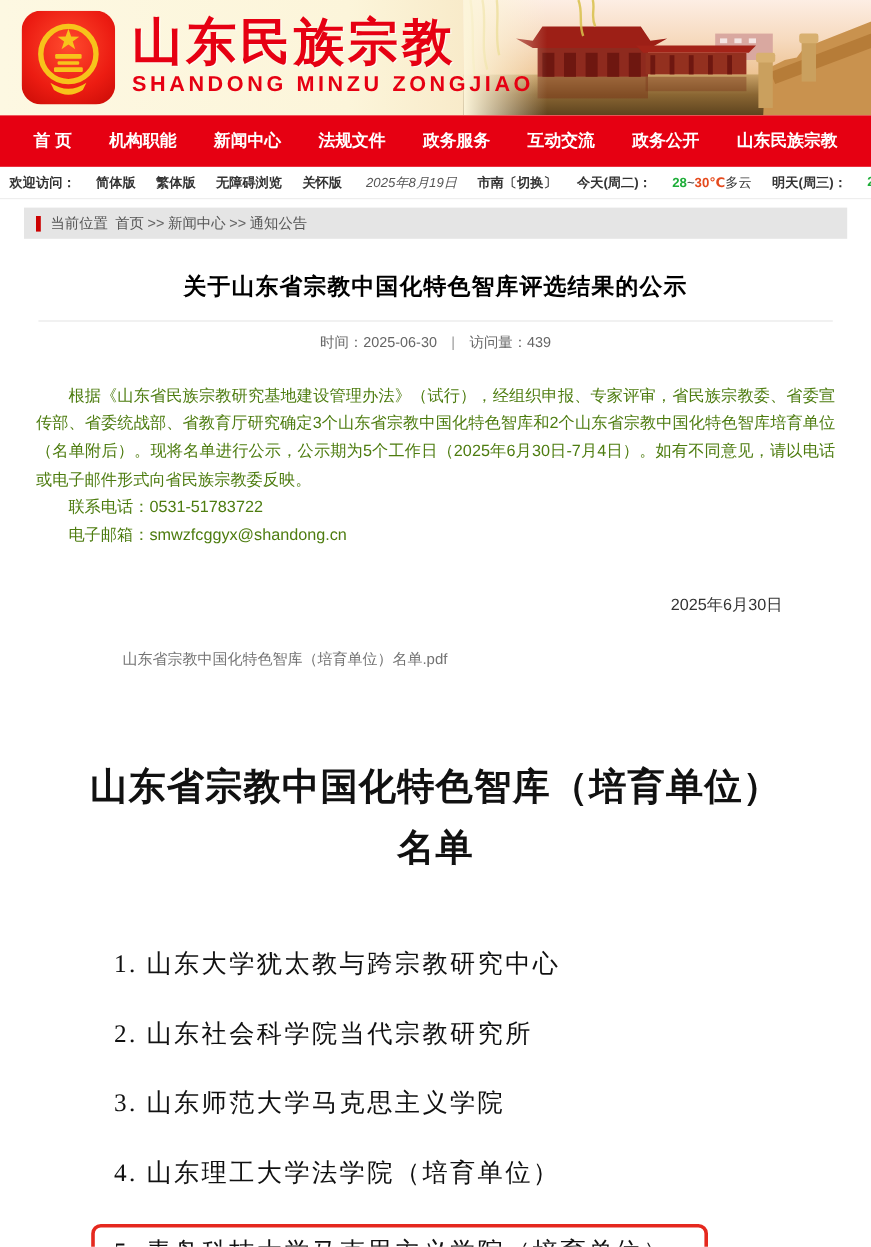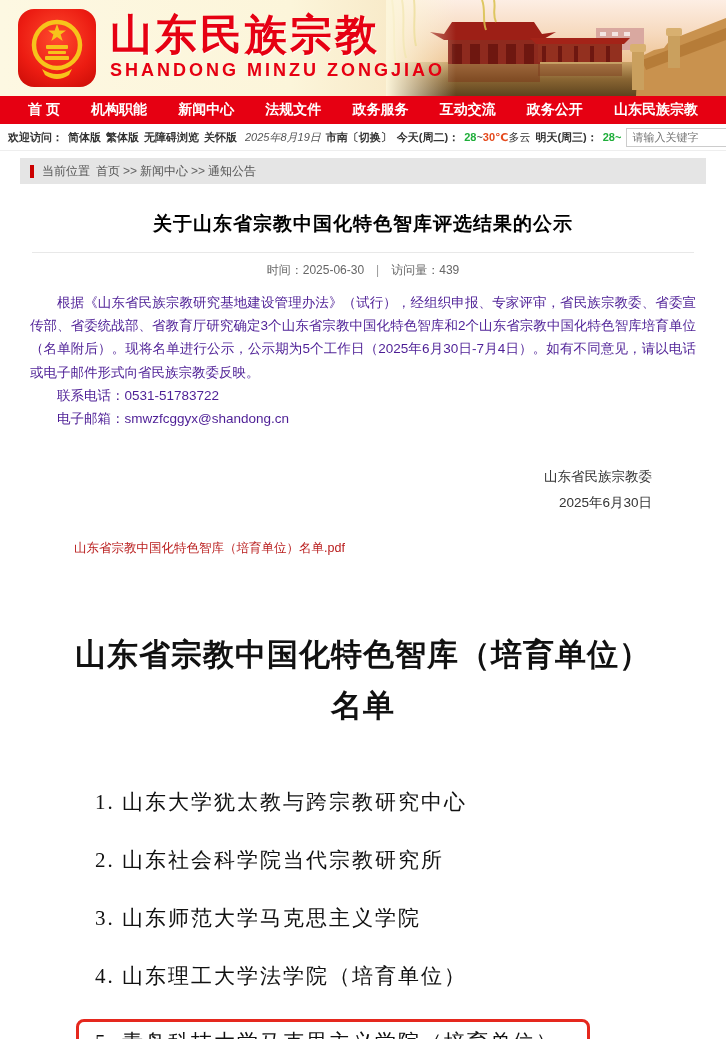--- a/index.html
+++ b/index.html
@@ -11,25 +11,25 @@
 
   
   .banner { position:relative; height:96px; background:linear-gradient(90deg,#fdf8e2 0%,#fcf5da 40%,#f7e7c4 58%,#efd3a6 75%,#e8c28f 100%); overflow:hidden; }
   .banner-scene { position:absolute; top:0; right:0; width:340px; height:96px; }
   .logo { position:absolute; left:18px; top:9px; width:78px; height:78px; }
   .site-title-wrap { position:absolute; left:110px; top:13px; }
   .site-title { font-size:42px; font-weight:bold; color:#e60012; letter-spacing:3px; line-height:1.05; text-shadow:1px 1px 0 rgba(255,255,255,.7); }
   .site-subtitle { font-size:18px; font-weight:bold; color:#e60012; letter-spacing:3px; margin-top:3px; }
 
   
-  .nav { display:flex; align-items:center; justify-content:space-between; background:#e60012; height:28px; padding:0 28px; }
+  .nav { display:flex; align-items:center; justify-content:space-between; background:#e60012; height:43px; padding:0 28px; }
   .nav-item { color:#fff; font-size:14px; font-weight:bold; cursor:pointer; white-space:nowrap; }
 
   
-  .infobar { display:flex; align-items:center; height:27px; padding:0 8px; font-size:11px; color:#333; white-space:nowrap; border-bottom:1px solid #eee; }
+  .infobar { display:flex; align-items:center; height:27px; padding:0 8px; font-size:11px; color:#333; white-space:nowrap; border-bottom:1px solid #eee;gap:12px; }
   .infobar .b { font-weight:bold; }
   .infobar > * { margin-right:5px; }
   .ver-link { font-weight:bold; cursor:pointer; }
   .date-text { color:#555; margin-left:3px;font-style:italic; }
   .temp-green { color:#1fae3a; font-weight:bold; }
   .temp-red { color:#e54a1d; font-weight:bold; }
   .search-box { margin-left:auto; display:flex; align-items:center; }
   .search-input { width:136px; height:19px; border:1px solid #ccc; font-size:11px; padding:0 5px; color:#999; outline:none; }
 
   
@@ -38,25 +38,25 @@
   .crumb-label { margin-right:6px; }
   .crumb-link { cursor:pointer; }
   .crumb-sep { margin:0 3px; color:#666; }
 
   
   .article { padding:0 30px; }
   .article-title { text-align:center; font-size:19px; font-weight:600; color:#000000; margin-top:27px; letter-spacing:1px; }
   .title-rule { border:none; border-top:1px solid #e8e8e8; margin:15px 2px 0 2px; }
   .article-meta { text-align:center; font-size:12px; color:#666; margin-top:9px; }
   .meta-sep { margin:0 12px; color:#999; }
-  .article-body { margin-top:12px; font-size:13.5px; line-height:1.72; color:#4c1d95; text-align:justify; }
+  .article-body { margin-top:24px; font-size:13.5px; line-height:1.72; color:#4d7c0f; text-align:justify; }
   .article-body p.lead { text-indent:2em; }
   .contact-line { padding-left:2em; }
   .signature { text-align:right; padding-right:44px; margin-top:34px; font-size:13.5px; line-height:1.9; }
-  .attachment { margin:24px 0 0 44px; font-size:12.5px; color:#b91c1c; cursor:pointer; }
+  .attachment { margin:24px 0 0 72px; font-size:12.5px; color:#737373; cursor:pointer; }
 
   
   .doc { font-family:"Liberation Serif","DejaVu Serif",serif; color:#111; }
   .doc-title { text-align:center; margin-top:72px; font-size:31px; font-weight:bold; line-height:1.65; letter-spacing:1px; padding:0 60px; }
   .doc-list { margin-top:56px; padding-left:95px; font-size:21px; }
   .doc-item { margin-bottom:27px; line-height:31px; letter-spacing:2px; }
   .highlight-box { display:inline-block; border:3px solid #e5281e; border-radius:8px; padding:5px 28px 7px 16px; margin-left:-19px; }
 </style>
 </head>
 <body>
@@ -190,21 +190,20 @@
   <hr class="title-rule">
   <div class="article-meta">
     <span>时间：</span><span>2025-06-30</span><span class="meta-sep">|</span><span>访问量：</span><span>439</span>
   </div>
   <div class="article-body">
     <p class="lead">根据《山东省民族宗教研究基地建设管理办法》（试行），经组织申报、专家评审，省民族宗教委、省委宣传部、省委统战部、省教育厅研究确定3个山东省宗教中国化特色智库和2个山东省宗教中国化特色智库培育单位（名单附后）。现将名单进行公示，公示期为5个工作日（2025年6月30日-7月4日）。如有不同意见，请以电话或电子邮件形式向省民族宗教委反映。</p>
     <p class="contact-line"><span>联系电话：</span><span>0531-51783722</span></p>
     <p class="contact-line"><span>电子邮箱：</span><span>smwzfcggyx@shandong.cn</span></p>
   </div>
   <div class="signature">
-    <div>山东省民族宗教委</div>
     <div>2025年6月30日</div>
   </div>
   <div class="attachment">山东省宗教中国化特色智库（培育单位）名单.pdf</div>
 </div>
 
 <div class="doc">
   <div class="doc-title">
     <div>山东省宗教中国化特色智库（培育单位）</div>
     <div>名单</div>
   </div>

